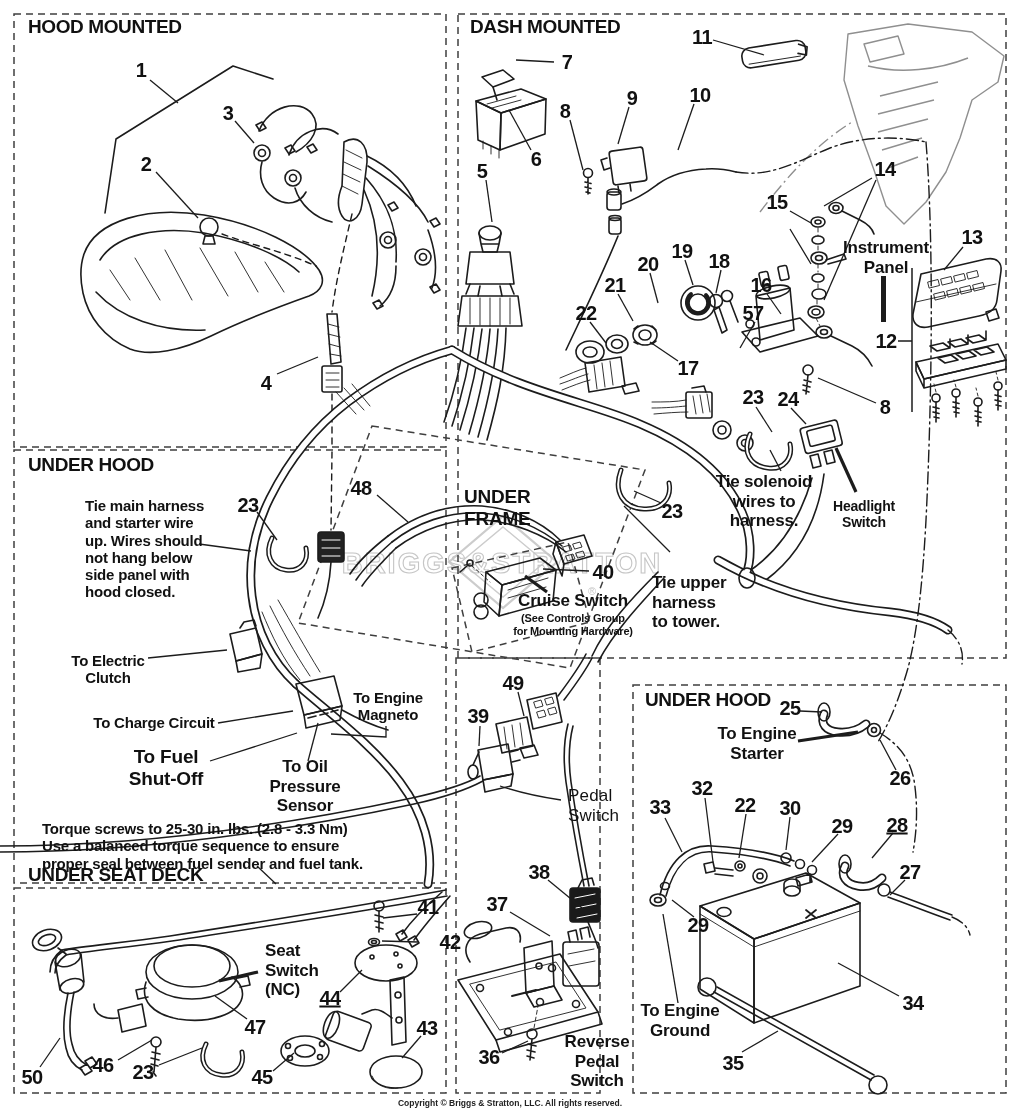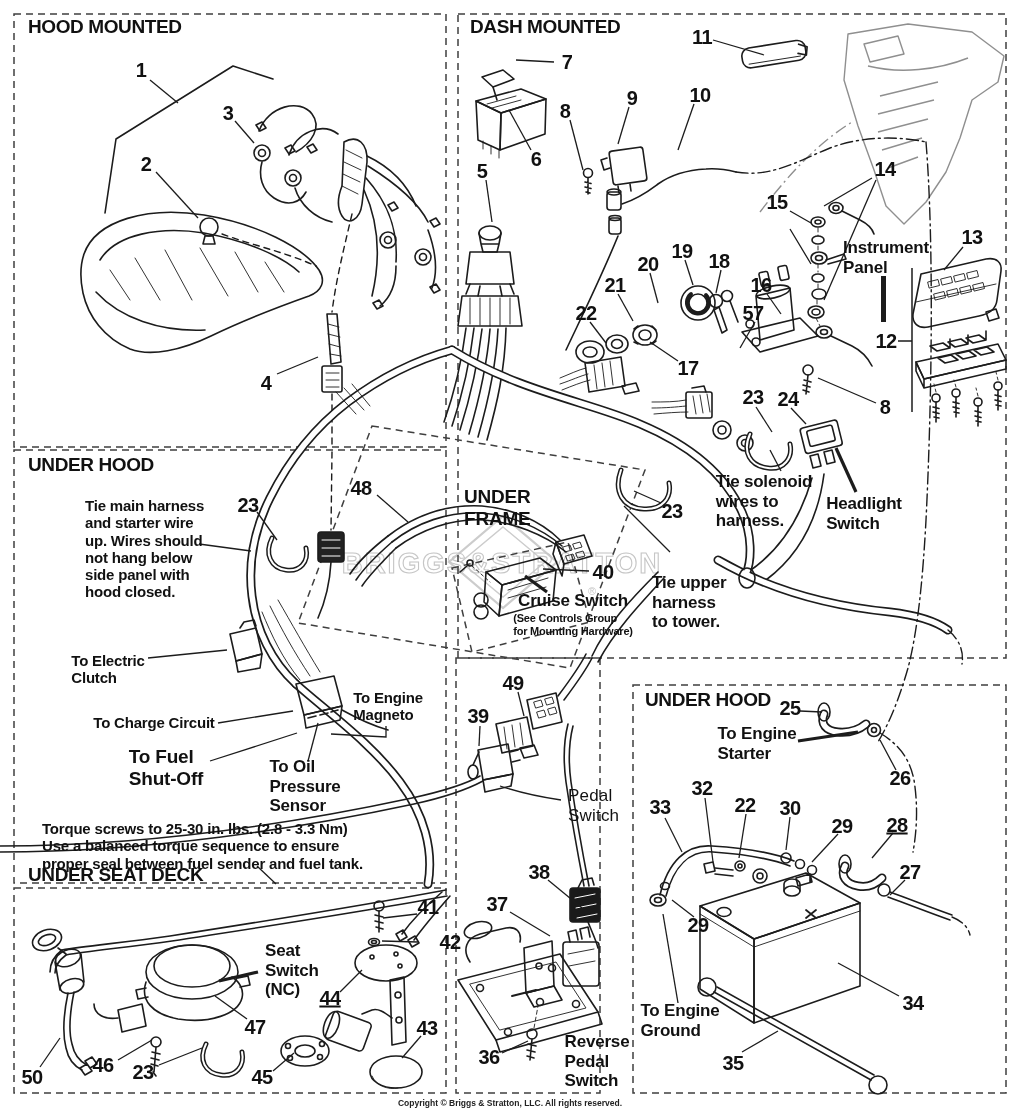--- a/index.html
+++ b/index.html
@@ -15,21 +15,21 @@
   .tubein{stroke:#ffffff;fill:none;stroke-width:5.6;stroke-linecap:round;}
   .clip{stroke:#1c1c1c;fill:none;stroke-width:5;stroke-linecap:round;}
   .clipin{stroke:#ffffff;fill:none;stroke-width:2;stroke-linecap:round;}
   .ldr{stroke:#1c1c1c;stroke-width:1.3;fill:none;}
   .ldrt{stroke:#1c1c1c;stroke-width:3.2;fill:none;}
   .gray{stroke:#8f8f8f;fill:none;stroke-width:1.4;stroke-linejoin:round;}
   .callout{position:absolute;z-index:3;transform:translate(-50%,-50%);font-weight:bold;
            font-size:20px;letter-spacing:-0.5px;white-space:nowrap;}
   .lbl{position:absolute;z-index:3;font-weight:bold;font-size:15px;line-height:1.15;
        white-space:pre-line;letter-spacing:-0.2px;}
-  .lbl.center{transform:translate(-50%,-50%);}
+  .lbl.center{transform:translate(-50%,-50%);text-align:center;}
   .lbl.left{transform:translate(0,-50%);text-align:left;}
   .lbl.normal{font-weight:normal;letter-spacing:0.2px;}
   .section-title{position:absolute;z-index:3;font-weight:bold;font-size:19px;letter-spacing:-0.4px;white-space:nowrap;}
   #copyright{position:absolute;z-index:3;left:0;right:0;top:1098px;text-align:center;
              font-size:8.5px;font-weight:bold;color:#222;}
 </style>
 </head>
 <body>
 
 <div id="stage">
@@ -558,21 +558,21 @@
       <span class="callout" style="left: 660px; top: 807px;">33</span>
       <span class="callout" style="left: 913px; top: 1003px;">34</span>
       <span class="callout" style="left: 733px; top: 1063px;">35</span>
     </div>
   <div id="labels">
       <div class="lbl center" style="left: 886px; top: 258px; font-size: 17px;">Instrument
 Panel</div>
       <div class="lbl center" style="left: 764px; top: 501px; font-size: 17px;">Tie solenoid
 wires to
 harness.</div>
-      <div class="lbl center" style="left: 864px; top: 514px; font-size: 17px;">Headlight
+      <div class="lbl center" style="left: 864px; top: 514px; font-size: 14px;">Headlight
 Switch</div>
       <div class="lbl left" style="left: 652px; top: 602px; font-size: 17px;">Tie upper
 harness
 to tower.</div>
       <div class="lbl left" style="left: 464px; top: 508px; font-size: 19px;">UNDER
 FRAME</div>
       <div class="lbl center" style="left: 573px; top: 601px; font-size: 17px;">Cruise Switch</div>
       <div class="lbl center" style="left: 573px; top: 625px; font-size: 11px;">(See Controls Group
 for Mounting Hardware)</div>
       <div class="lbl left" style="left: 85px; top: 549px; font-size: 15px;">Tie main harness

